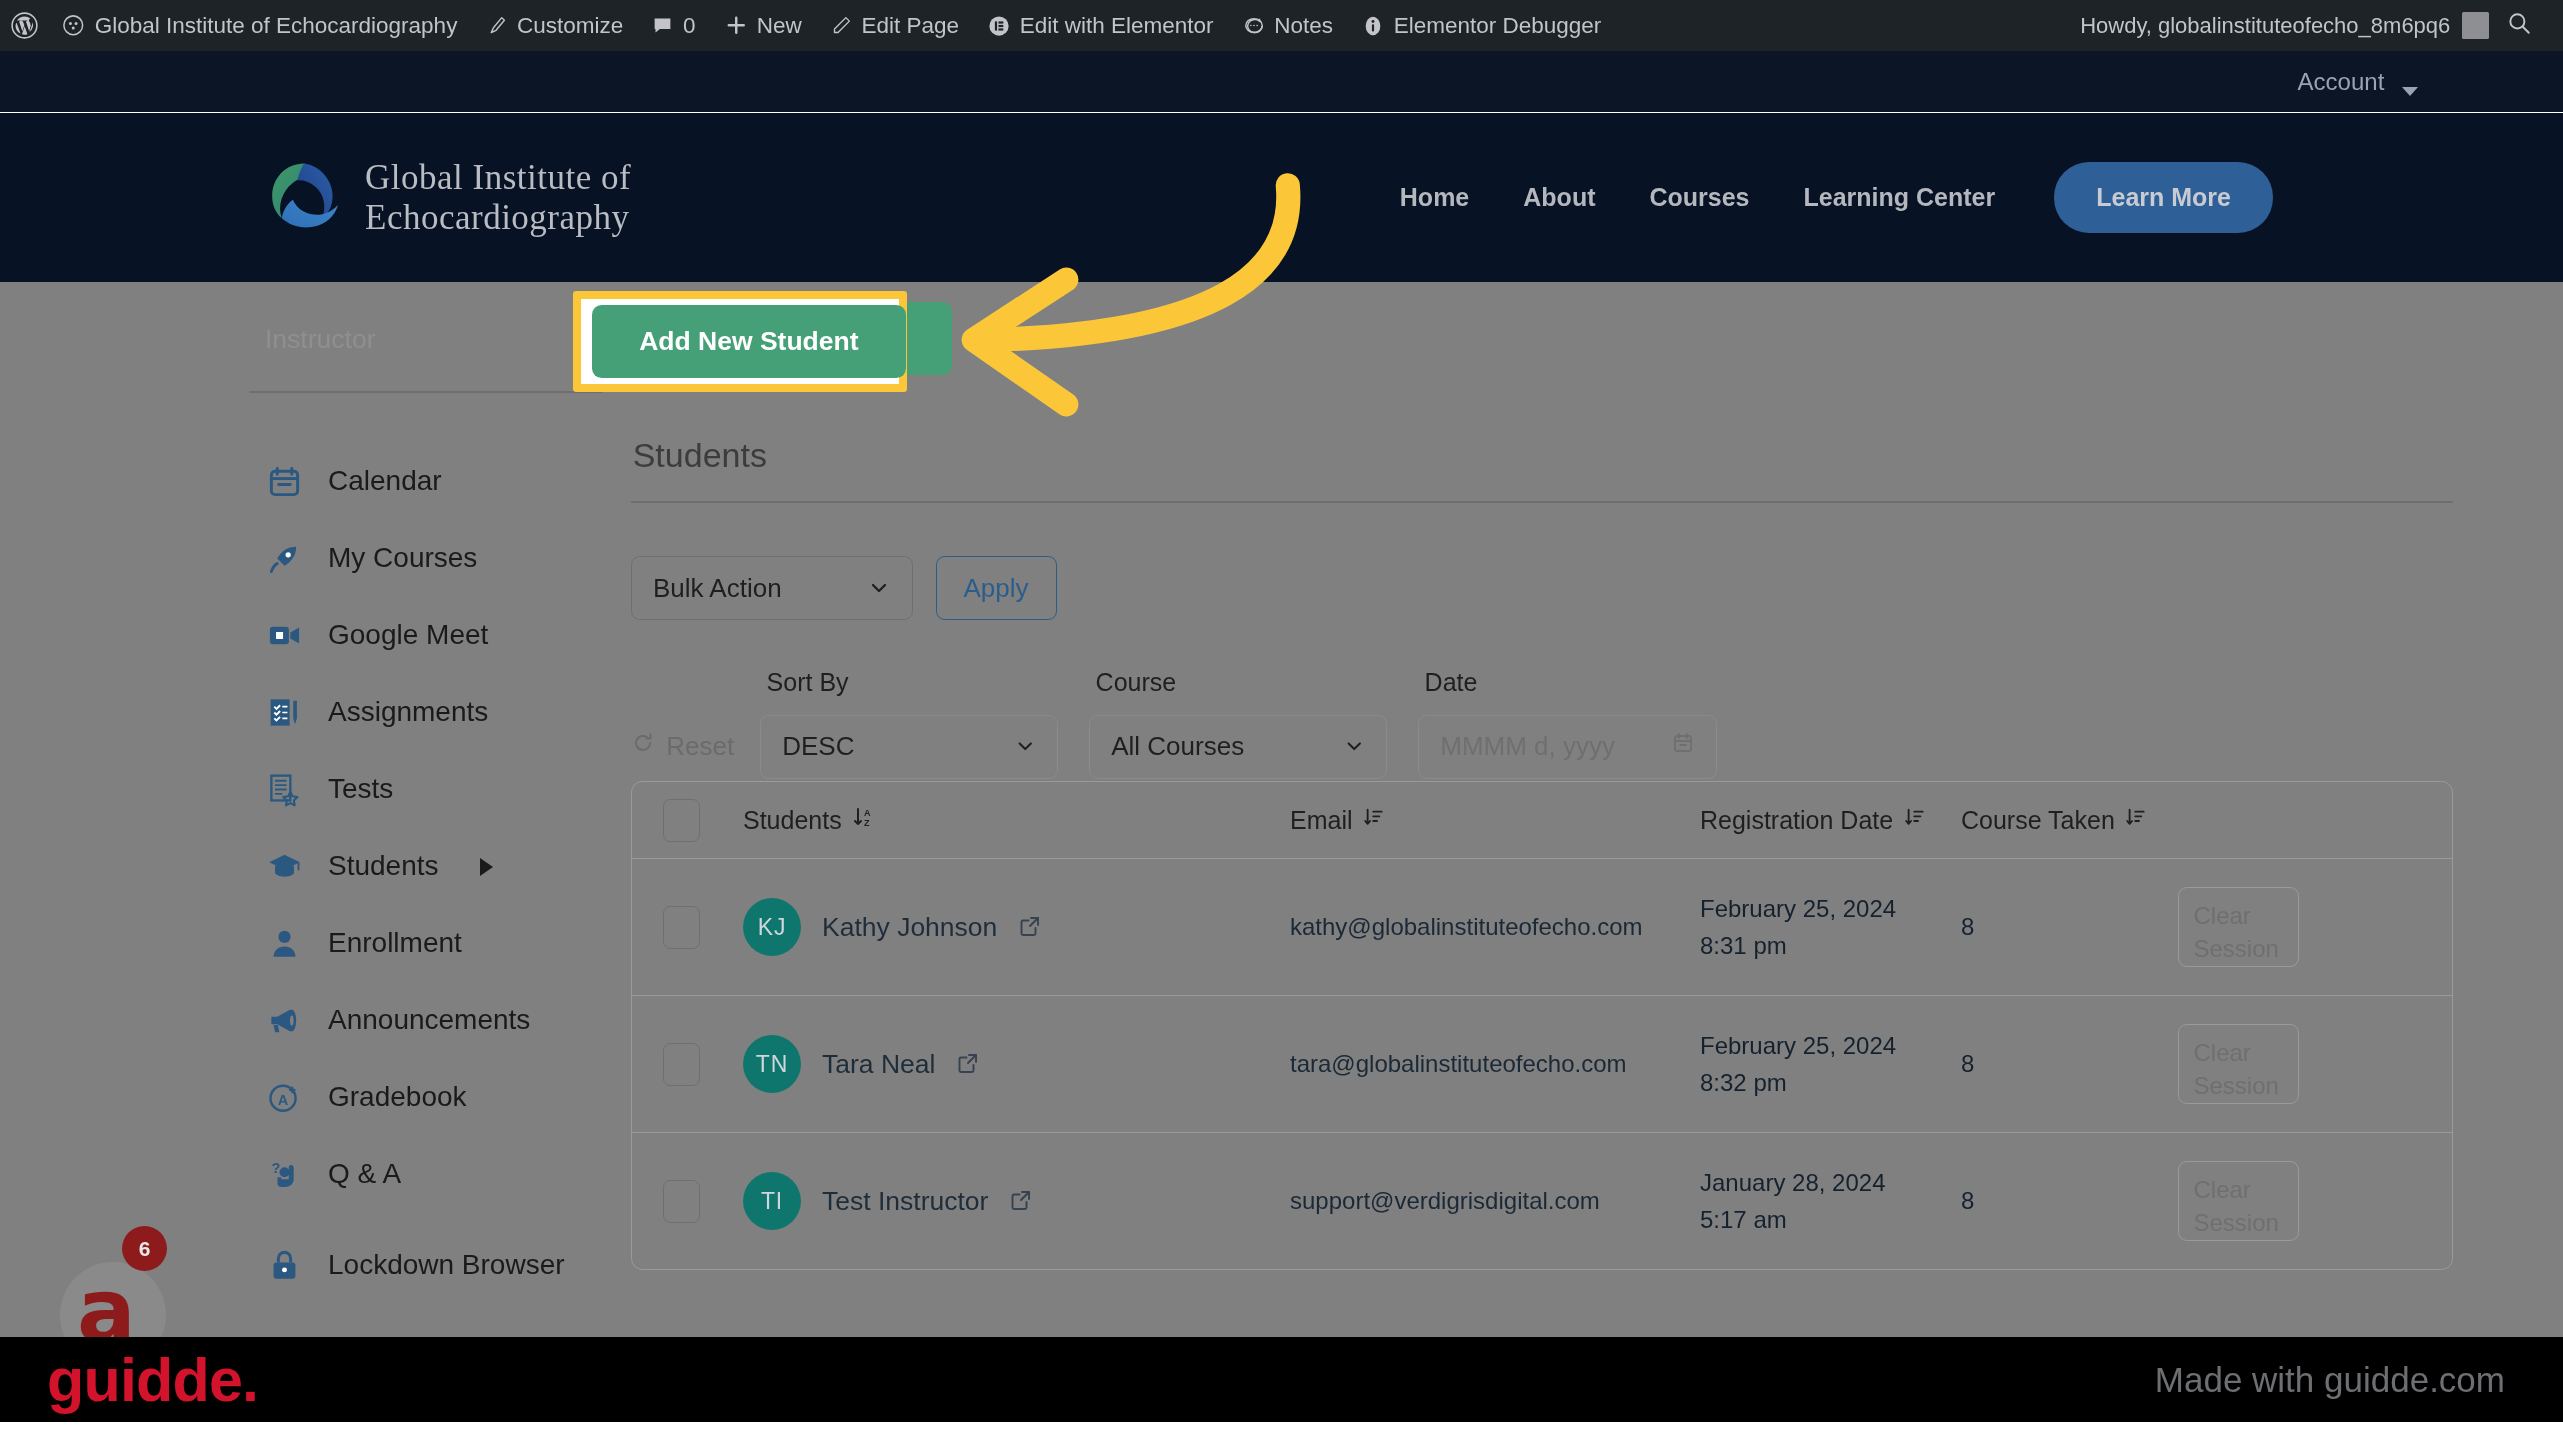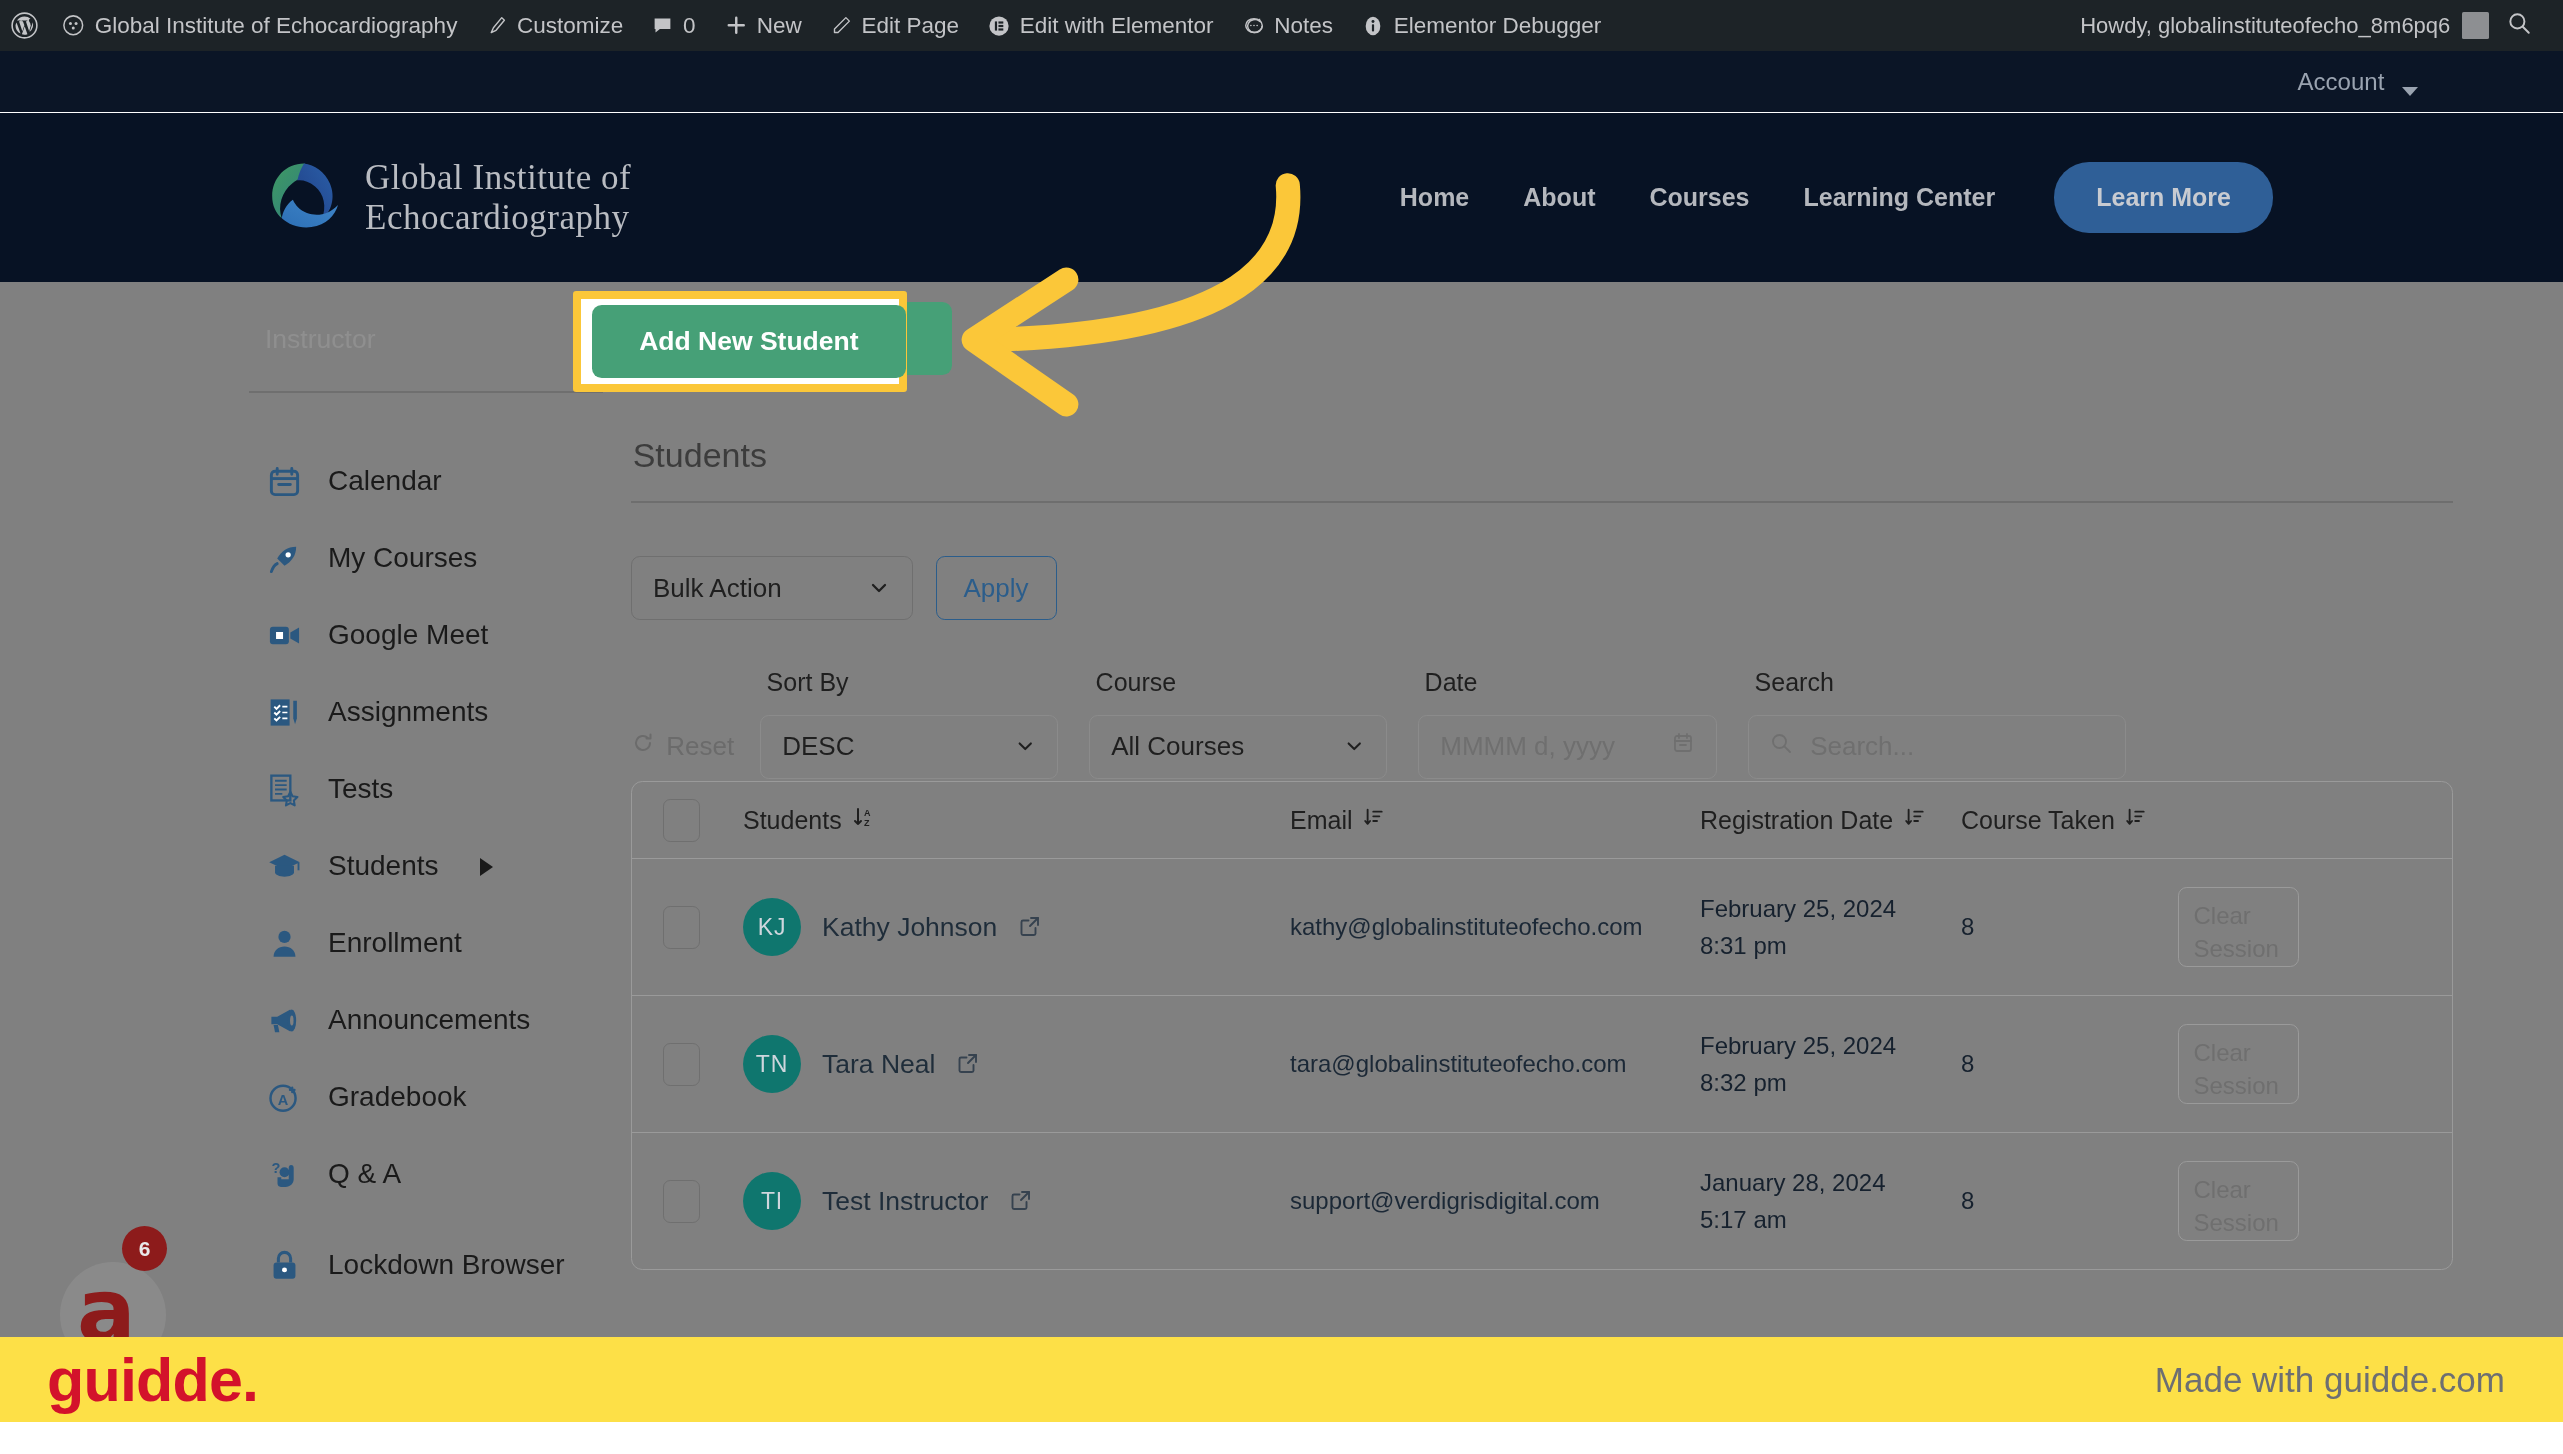--- a/index.html
+++ b/index.html
@@ -181,21 +181,21 @@
     width: 121px; height: 80px; line-height: 1.35; padding: 11.3px 0 0 14.5px; overflow: hidden;
     font-family: "Liberation Sans", sans-serif; background: transparent; text-align: left;
   }
 
   
   .arrow { position: absolute; left: 869px; top: 153px; width: 451px; height: 274px; z-index: 45; }
 
   
   .footer {
     position: absolute; left: 0; top: 1337px; width: 2563px; height: 85px;
-    background: #fde047; display: flex; align-items: center;
+    background: #000000; display: flex; align-items: center;
   }
   .guidde {
     margin-left: 47px; color: #d3122b; font-size: 61px; font-weight: bold; letter-spacing: -0.8px;
     font-family: "Liberation Sans", sans-serif;
   }
   .madewith { margin-left: auto; margin-right: 58px; color: #6d6f72; font-size: 35px; }
 </style>
 </head>
 <body>
 
@@ -564,32 +564,20 @@
             <span>MMMM d, yyyy</span>
             <span class="tail">
               <svg width="24" height="24" viewBox="0 0 24 24">
                   <rect x="4" y="5" width="16" height="15" rx="2" fill="none" stroke="#6f6f6f" stroke-width="1.8"></rect>
                   <path d="M8 3v4M16 3v4M4 10h16M9 14h6" stroke="#6f6f6f" stroke-width="1.8" stroke-linecap="round"></path>
                 </svg>
             </span>
           </div>
         </div>
 
-        <div class="fgroup">
-          <div class="flabel">Search</div>
-          <div class="fctl search-ctl ph">
-            <span>
-              <svg width="24" height="24" viewBox="0 0 24 24">
-                  <circle cx="10.5" cy="10.5" r="6.5" fill="none" stroke="#6f6f6f" stroke-width="1.9"></circle>
-                  <path d="M15.4 15.4L21 21" stroke="#6f6f6f" stroke-width="1.9" stroke-linecap="round"></path>
-                </svg>
-            </span>
-            <span>Search...</span>
-          </div>
-        </div>
       </div>
 
       <div class="table">
         <div class="thead">
           <div class="c-check">
             <div class="cb"></div>
           </div>
           <div class="c-name th">
             <span>Students</span>
             <span>

